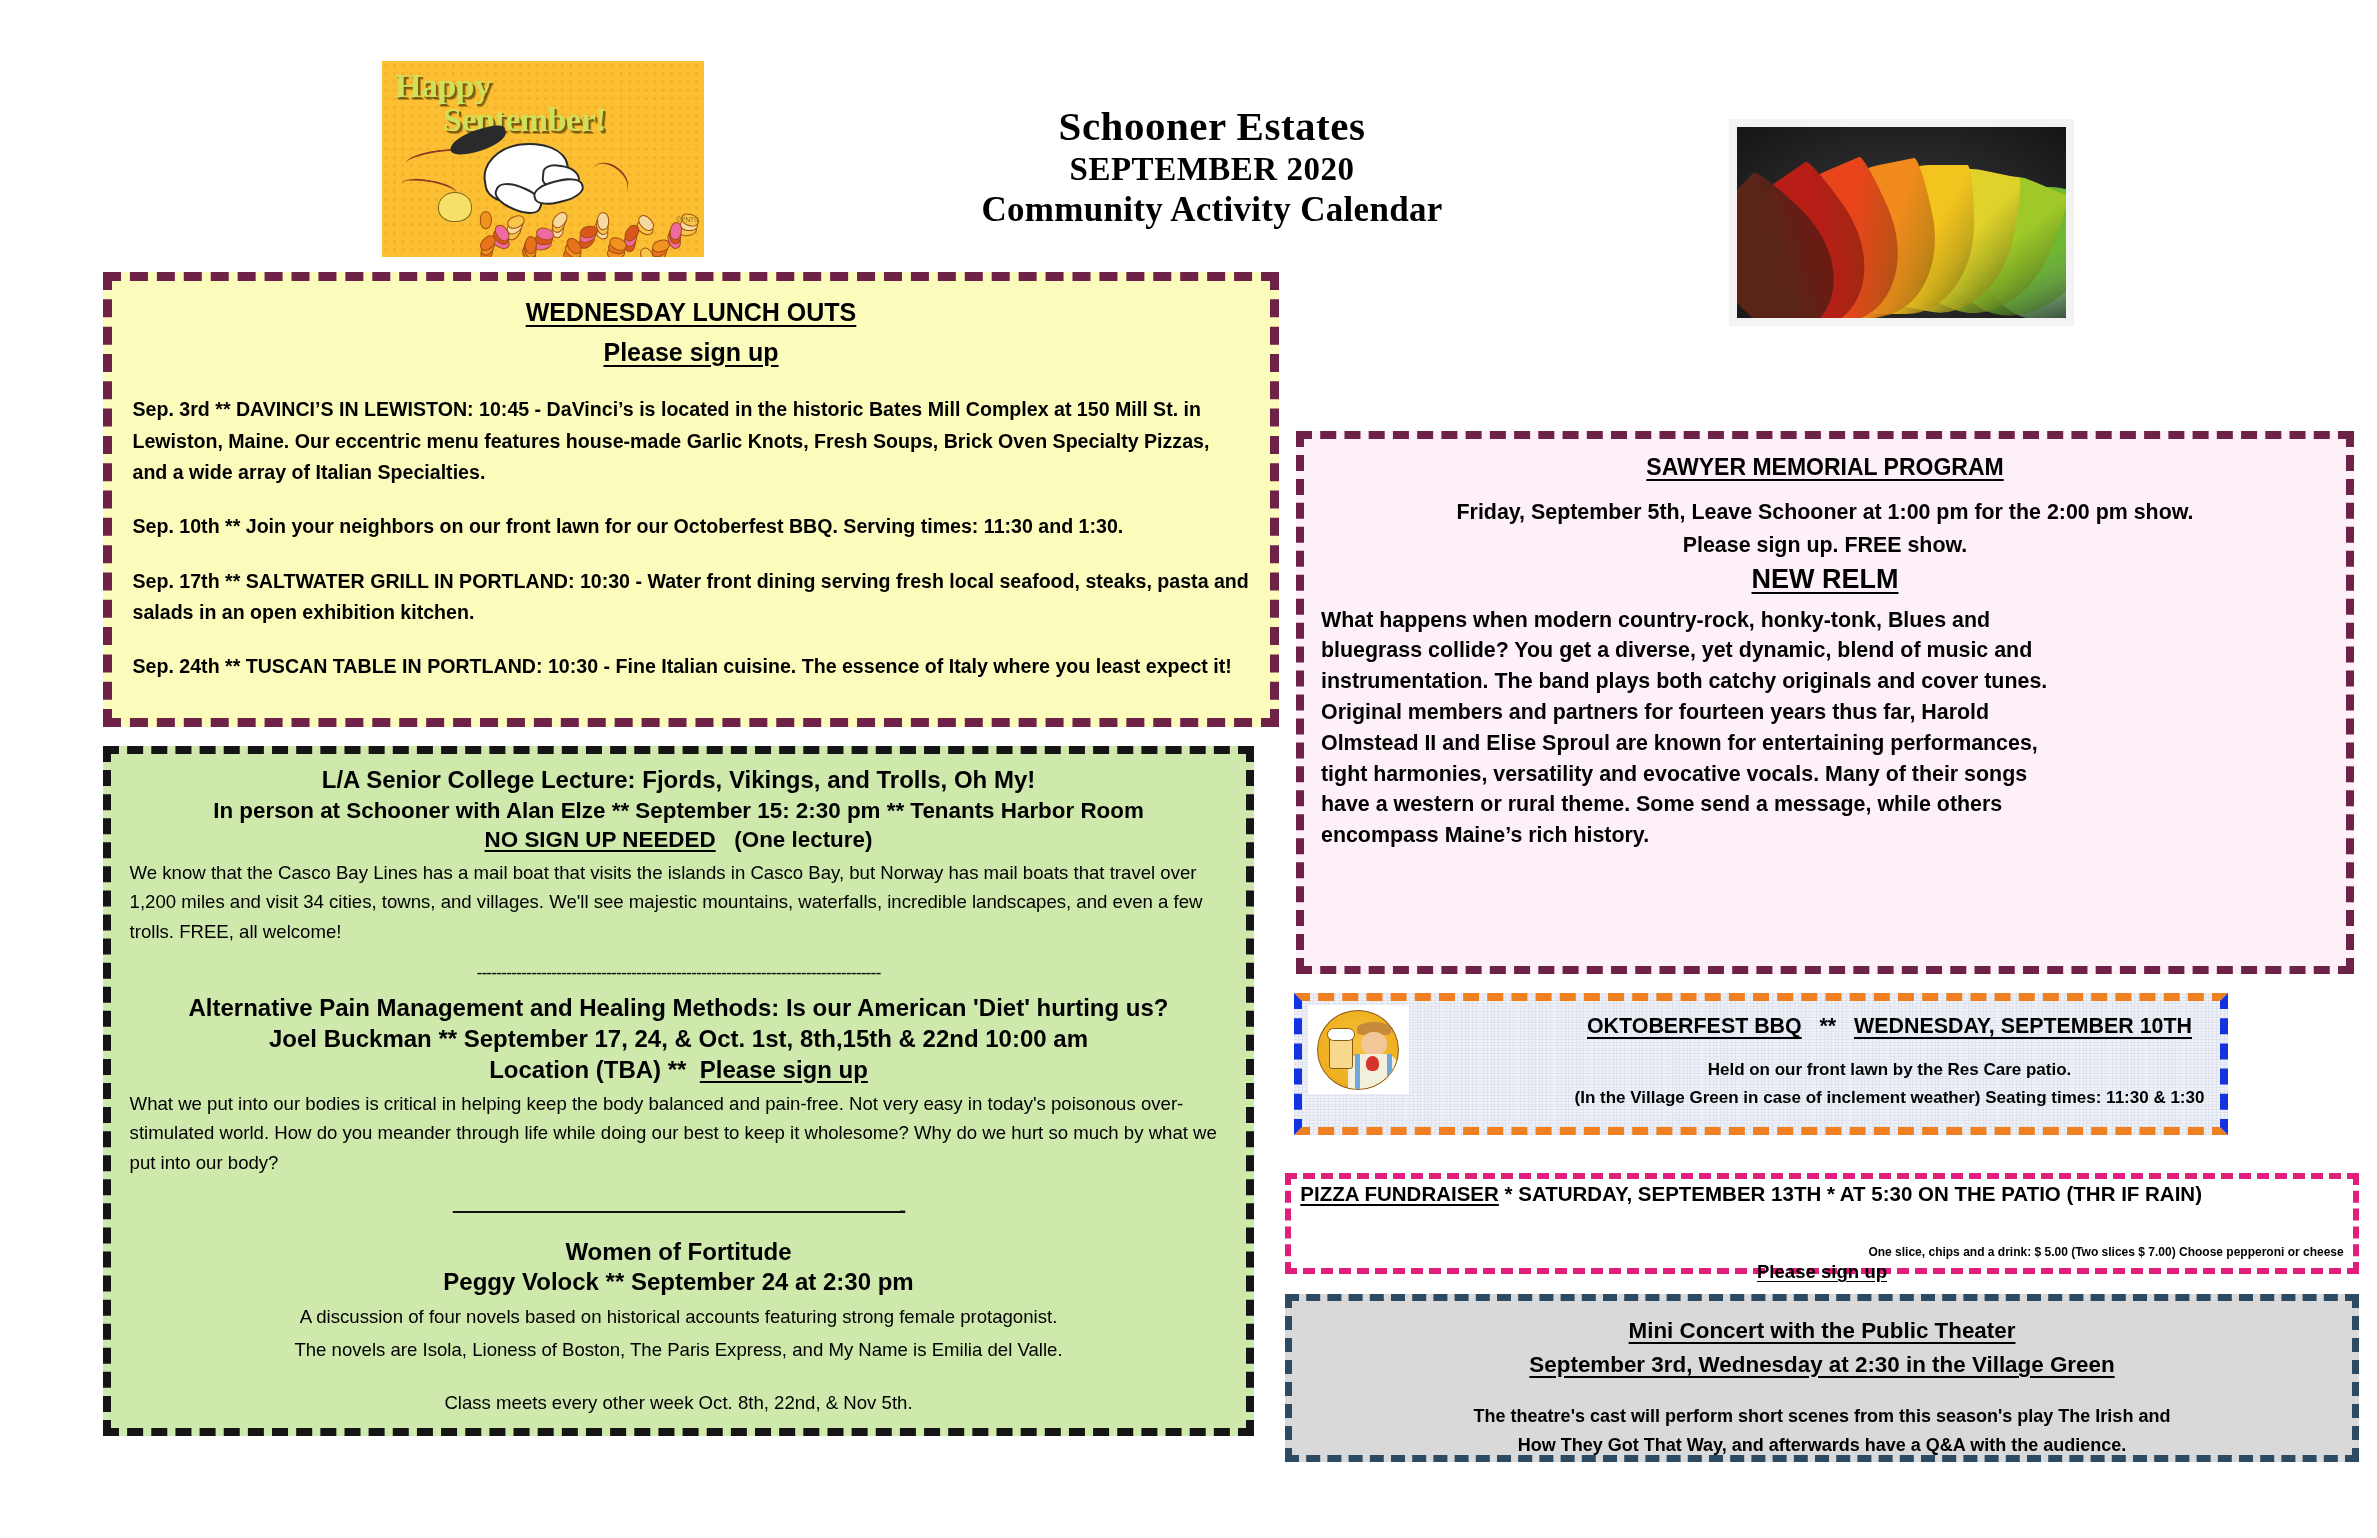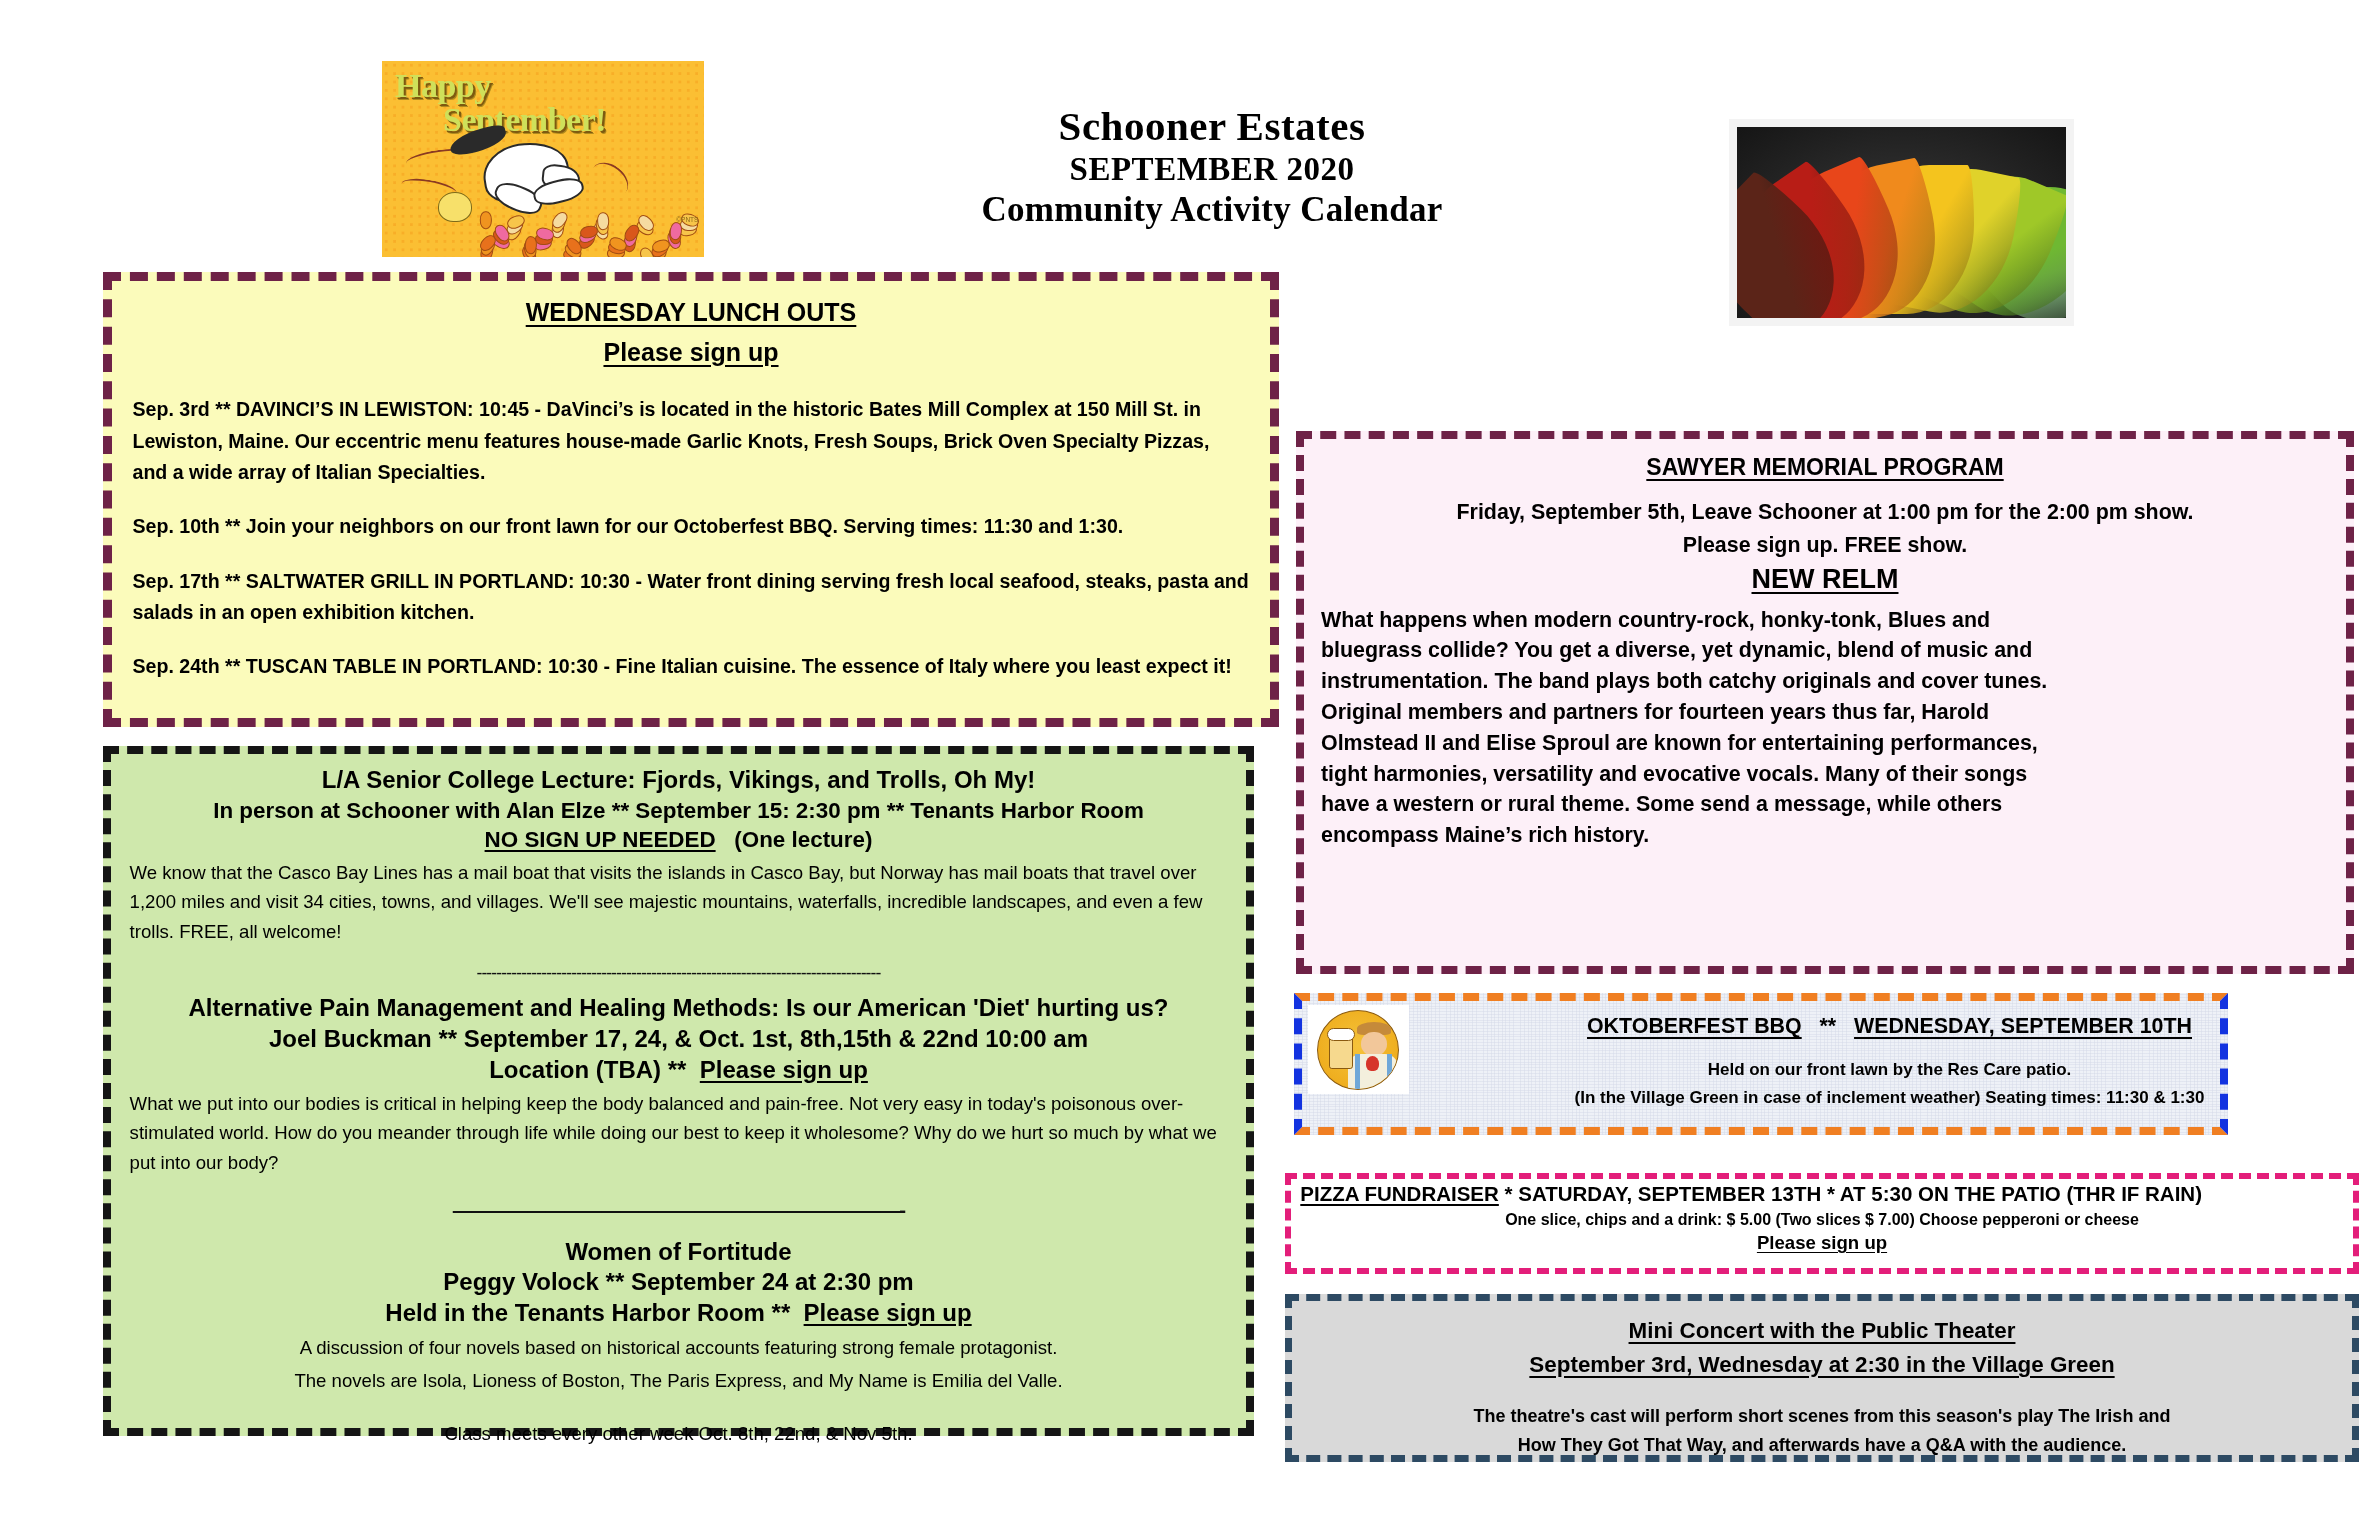--- a/index.html
+++ b/index.html
@@ -184,21 +184,21 @@
 
   
   #pizza-box{
     left:1285px;top:1173px;width:1074px;height:101px;
     background:#ffffff;
     border:6.5px dashed #e31e7a;
     padding:1.9px 9.3px 0 9.3px;
   }
   #pizza-box .pz-h{font-weight:bold;font-size:20.5px;line-height:1.3;}
   #pizza-box .pz-h .u{text-decoration:underline;text-underline-offset:2.8px;}
-  #pizza-box .pz-l{font-weight:bold;font-size:16px;text-align:center;line-height:1.55;}
+  #pizza-box .pz-l{font-weight:bold;font-size:12px;text-align:right;line-height:1.55;margin-top:35px;}
   #pizza-box .pz-s{font-weight:bold;font-size:18.6px;text-align:center;text-decoration:underline;
     text-underline-offset:2.8px;}
 
   
   #concert-box{
     left:1285px;top:1294px;width:1074px;height:168px;
     background:#d9d9d9;
     border:7.5px dashed #2d4a63;
     padding:13px 17px 0 17px;
   }
@@ -322,24 +322,20 @@
     <div class="hdr">
       <span>Location (TBA) **</span>
       &nbsp;<span class="u">Please sign up</span>
     </div>
     <div class="body">What we put into our bodies is critical in helping keep the body balanced and pain-free. Not very easy in today's poisonous over-stimulated world. How do you meander through life while doing our best to keep it wholesome? Why do we hurt so much by what we put into our body?</div>
 
     <div class="sep2">————————————————————————-</div>
 
     <div class="hdr">Women of Fortitude</div>
     <div class="hdr">Peggy Volock  **  September 24 at 2:30 pm</div>
-    <div class="hdr">
-      <span>Held in the Tenants Harbor Room  **</span>
-      &nbsp;<span class="u">Please sign up</span>
-    </div>
     <div class="body ctr">A discussion of four novels based on historical accounts featuring strong female protagonist.</div>
     <div class="body ctr">The novels are Isola, Lioness of Boston, The Paris Express, and My Name is Emilia del Valle.</div>
     <div class="body ctr" style="margin-top:24px;">Class meets every other week Oct. 8th, 22nd, &amp; Nov 5th.</div>
   </div>
 
   <div class="box" id="sawyer-box">
     <div class="ttl">SAWYER MEMORIAL PROGRAM</div>
     <div class="ln" style="margin-top:15px;">Friday, September 5th, Leave Schooner at 1:00 pm for the 2:00 pm show.</div>
     <div class="ln">Please sign up.  FREE show.</div>
     <div class="relm">NEW RELM</div>

